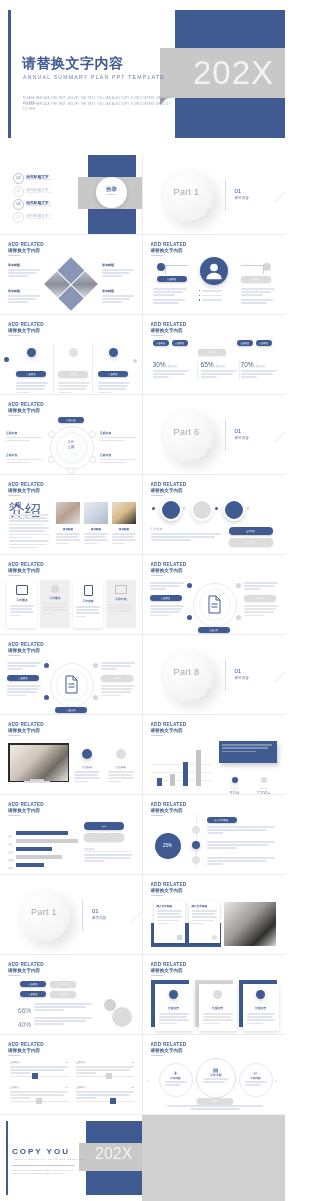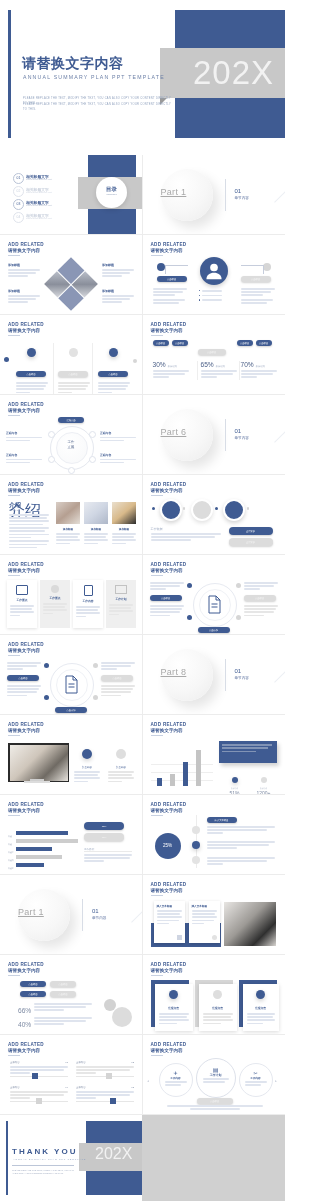--- a/index.html
+++ b/index.html
@@ -29,21 +29,21 @@
   .hdr .cn{font-size:4.6px;font-weight:bold;color:#3f5b92;margin-top:1px;}
   .hdr .ln{margin-top:2px;width:12px;height:1px;background:#c9d2e2;}
 
   .fake{background:#dfe4ee;height:1.6px;border-radius:1px;margin-bottom:1.6px;}
   .fakeg{background:#e6e6e6;}
 
   
   .part .circ{position:absolute;left:18px;top:14px;width:52px;height:52px;border-radius:50%;
      background:radial-gradient(circle at 35% 30%,#ffffff 0%,#f7f7f7 55%,#ececec 100%);
      box-shadow:6px 7px 12px rgba(0,0,0,.10);}
-  .part .plabel{position:absolute;left:18px;top:32px;width:52px;text-align:left;font-size:9px;color:#a9a9a9;letter-spacing:.3px;text-decoration:underline;}
+  .part .plabel{position:absolute;left:18px;top:32px;width:52px;text-align:center;font-size:9px;color:#a9a9a9;letter-spacing:.3px;}
   .part .vline{position:absolute;left:82px;top:24px;width:1px;height:32px;background:#d8dde6;}
   .part .num{position:absolute;left:92px;top:33px;font-size:6px;color:#3f5b92;}
   .part .nsub{position:absolute;left:92px;top:41px;font-size:3.6px;color:#5d72a0;}
   .part .diag{position:absolute;right:-20px;top:-25px;width:60px;height:60px;border-right:1px solid #eceff4;transform:rotate(45deg);}
 
   
   .toc .blue1{position:absolute;left:88px;top:0;width:48px;height:32px;background:#3f5b92;}
   .toc .blue2{position:absolute;left:88px;top:46px;width:48px;height:34px;background:#3f5b92;}
   .toc .gray{position:absolute;left:78px;top:22px;width:64px;height:32px;background:#c8c8c8;}
   .toc .cir{position:absolute;left:96px;top:22px;width:31px;height:31px;border-radius:50%;background:#fff;box-shadow:0 2px 5px rgba(0,0,0,.12);}
@@ -921,19 +921,19 @@
     </div>
 
   </div>
 
   <div class="thanks">
     <div class="rightfill"></div>
     <div class="lbar"></div>
     <div class="blue"></div>
     <div class="gray"></div>
     <div class="year">202X</div>
-    <div class="ty">THANK YOU</div>
+    <div class="ty">COPY YOU</div>
     <div class="tysub">ANNUAL SUMMARY PLAN PPT TEMPLATE</div>
     <div class="rule"></div>
     <div class="txt">PLEASE REPLACE THE TEXT, MODIFY THE TEXT, YOU CAN ALSO COPY YOUR CONTENT DIRECTLY TO THIS.</div>
   </div>
 
 </div>
 
 </body></html>

